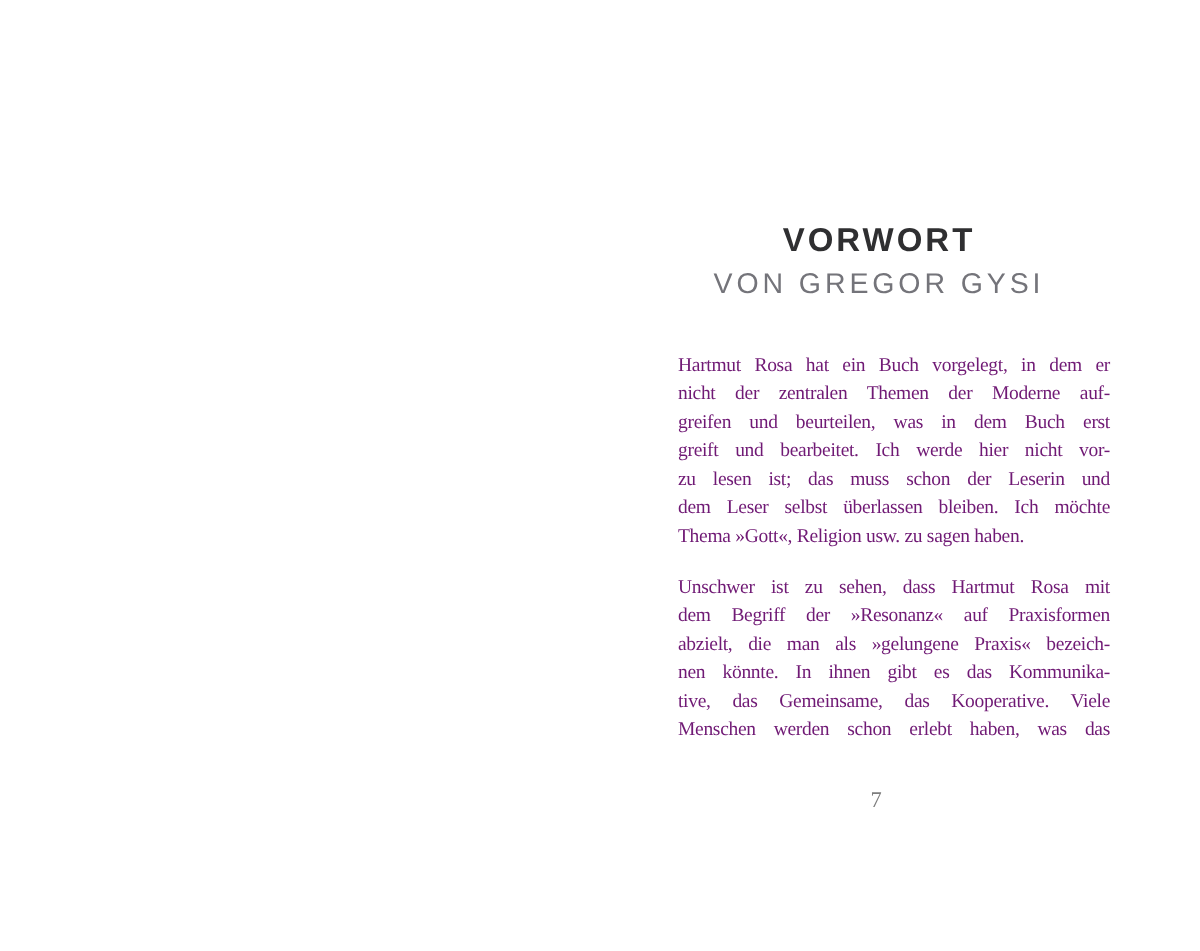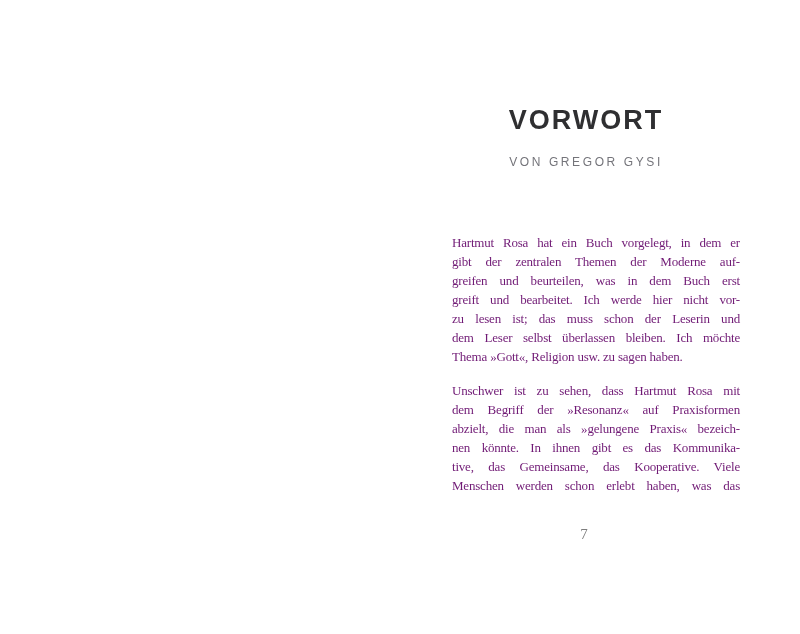--- a/index.html
+++ b/index.html
@@ -21,31 +21,32 @@
   }
   .heading-block {
     position: absolute;
     left: 438px;
     top: 101px;
     width: 296px;
     text-align: center;
   }
   .page-title {
     font-family: "Liberation Sans", sans-serif;
-    font-size: 27px;
+    font-size: 22px;
     font-weight: 700;
     letter-spacing: 2px;
     color: #2f2f31;
     line-height: 38px;
     white-space: nowrap;
+    margin-top: 40px;
   }
   .page-subtitle {
-    margin-top: 14px;
+    margin-top: 1px;
     font-family: "Liberation Sans", sans-serif;
-    font-size: 12px;
+    font-size: 19px;
     font-weight: 400;
     letter-spacing: 2.6px;
     color: #74747a;
     line-height: 19px;
     white-space: nowrap;
   }
   .body-text {
     position: absolute;
     left: 452px;
     top: 233px;
@@ -88,21 +89,21 @@
 <div class="book-page">
 
   <div class="heading-block">
     <div class="page-title">VORWORT</div>
     <div class="page-subtitle">VON GREGOR GYSI</div>
   </div>
 
   <div class="body-text">
     <div class="paragraph">
       <div class="text-line">Hartmut Rosa hat ein Buch vorgelegt, in dem er</div>
-      <div class="text-line">gibt der zentralen Themen der Moderne auf-</div>
+      <div class="text-line">nicht der zentralen Themen der Moderne auf-</div>
       <div class="text-line">greifen und beurteilen, was in dem Buch erst</div>
       <div class="text-line">greift und bearbeitet. Ich werde hier nicht vor-</div>
       <div class="text-line">zu lesen ist; das muss schon der Leserin und</div>
       <div class="text-line">dem Leser selbst überlassen bleiben. Ich möchte</div>
       <div class="text-line para-end">Thema »Gott«, Religion usw. zu sagen haben.</div>
     </div>
     <div class="paragraph">
       <div class="text-line">Unschwer ist zu sehen, dass Hartmut Rosa mit</div>
       <div class="text-line">dem Begriff der »Resonanz« auf Praxisformen</div>
       <div class="text-line">abzielt, die man als »gelungene Praxis« bezeich-</div>

